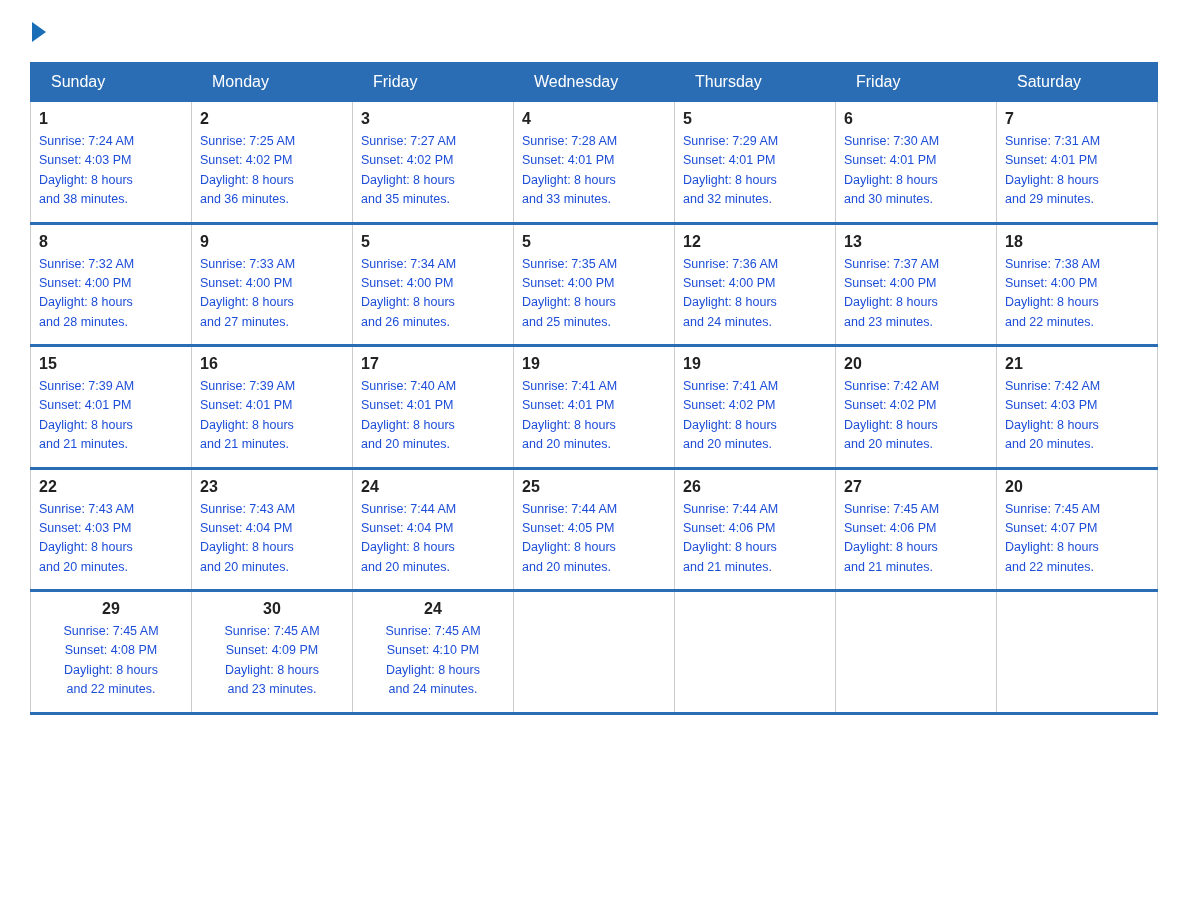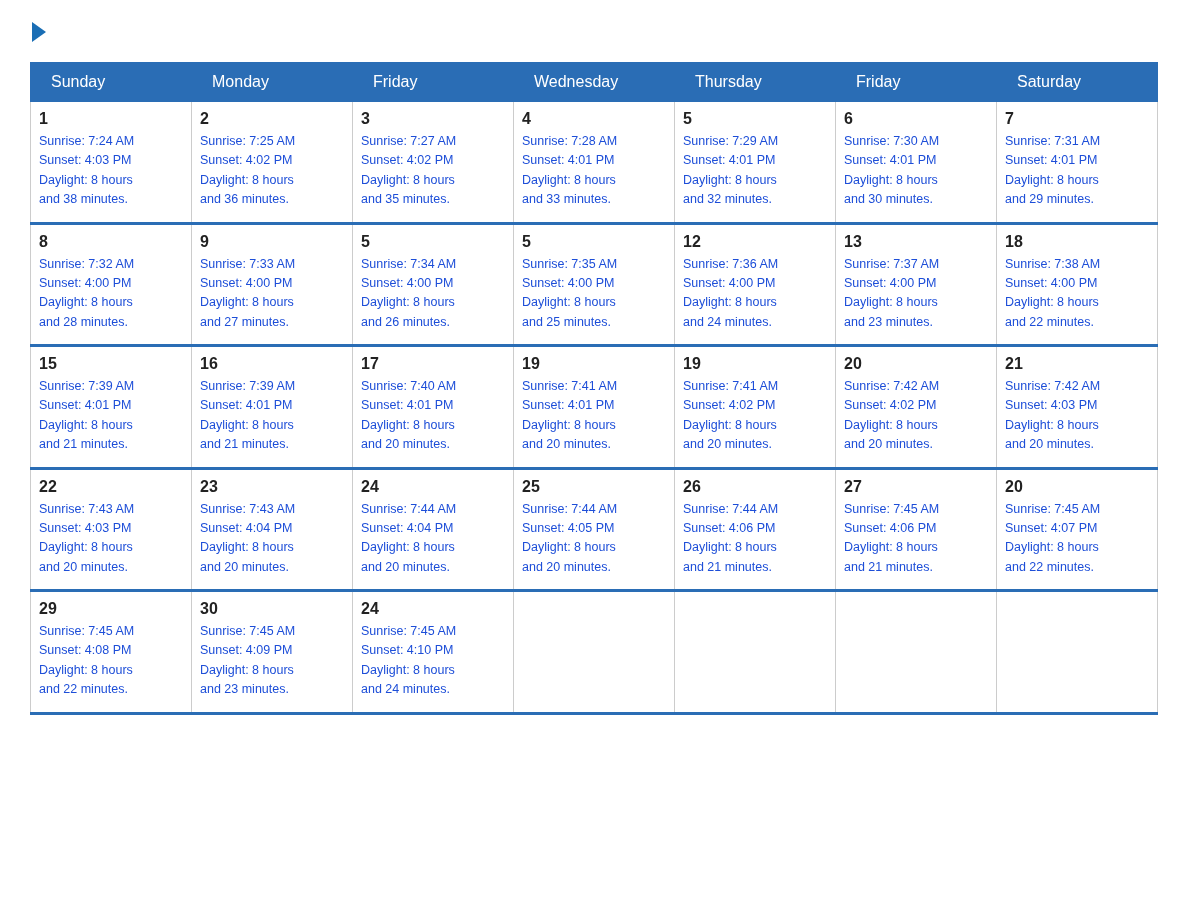--- a/index.html
+++ b/index.html
@@ -94,20 +94,21 @@
       width: calc(100% / 7);
       min-height: 110px;
     }
 
     tbody tr td {
       border-bottom: 1px solid #ccc;
     }
 
     tbody tr:last-child td {
       border-bottom: 2px solid #2a6db5;
+      text-align: center;
     }
 
     .day-number {
       font-size: 16px;
       font-weight: bold;
       display: block;
       margin-bottom: 4px;
       color: #222;
     }
 

